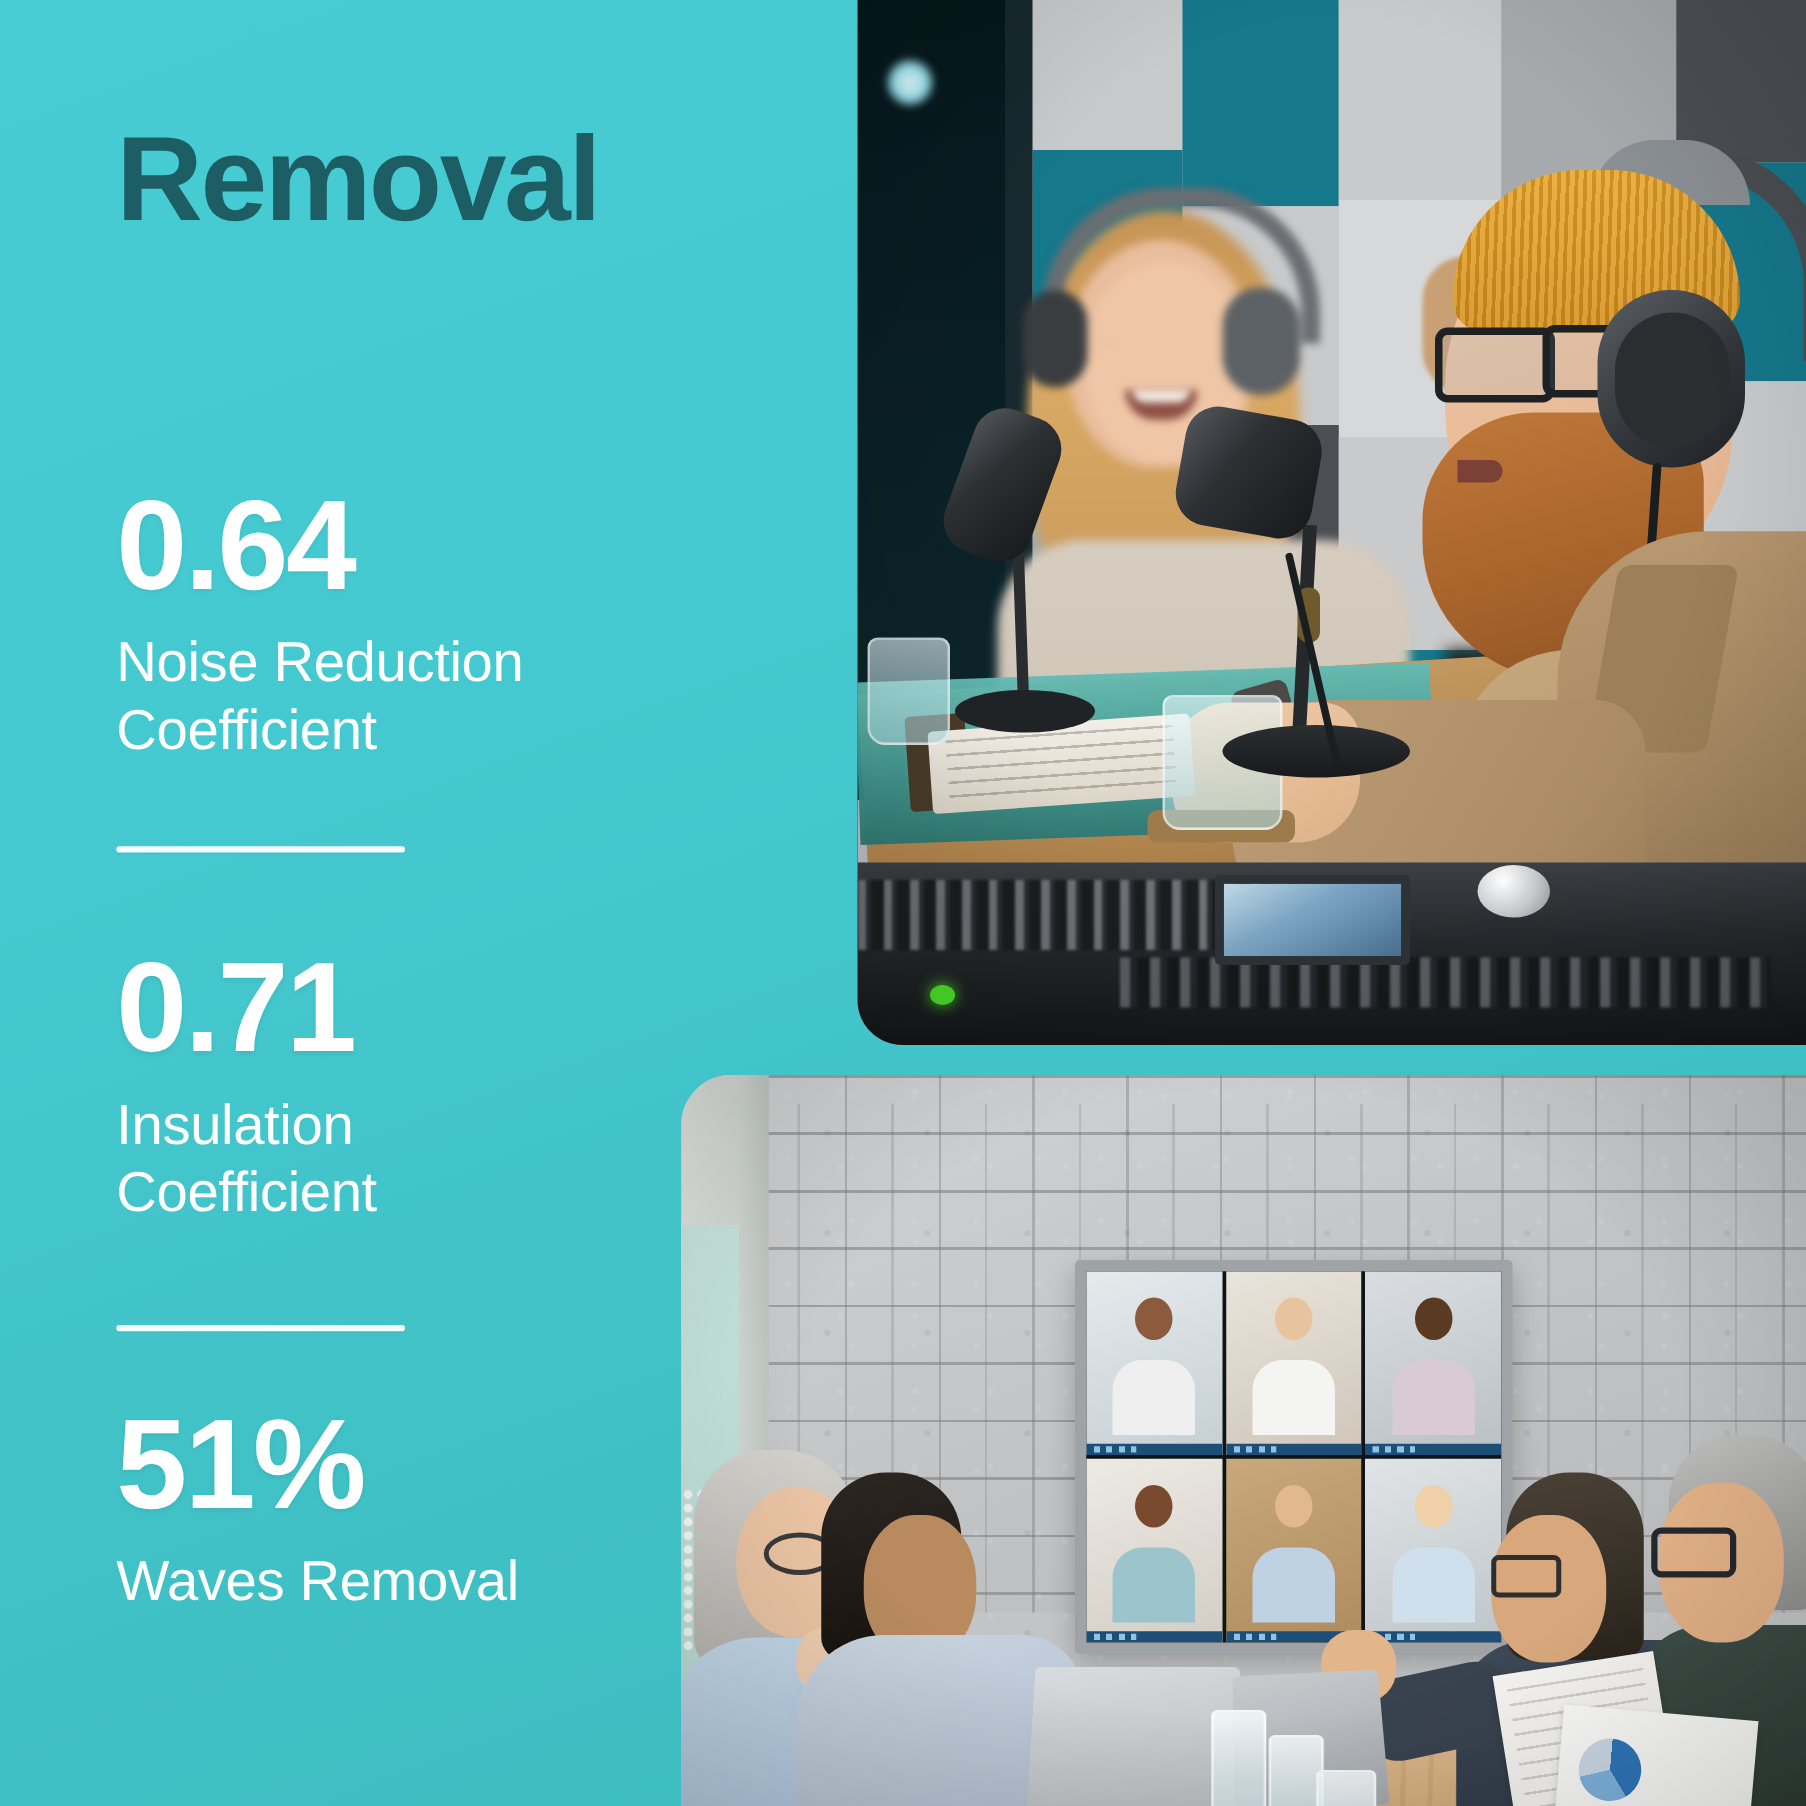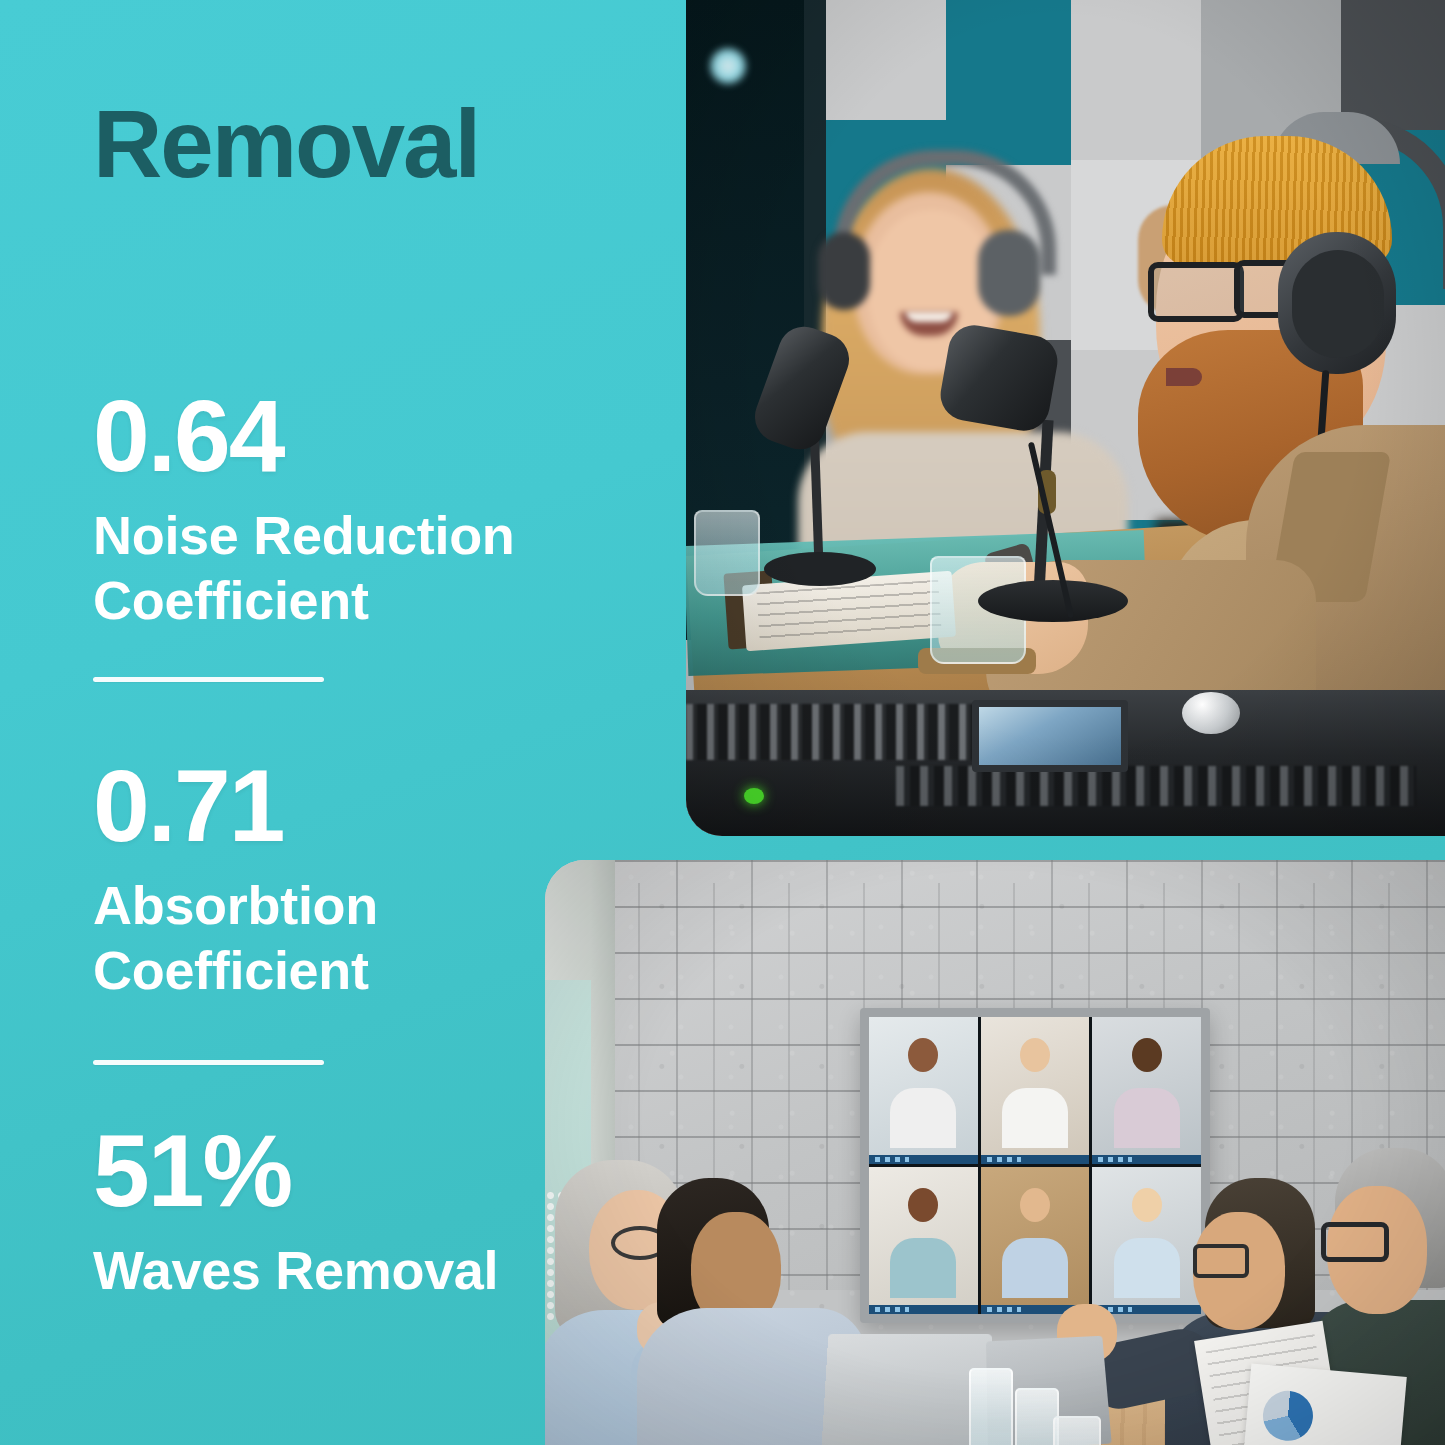--- a/index.html
+++ b/index.html
@@ -45,22 +45,22 @@
   .stat-value {
     color: #FFFFFF;
     font-size: 102px;
     font-weight: 700;
     line-height: 1.0;
     letter-spacing: -2px;
     text-shadow: 0 2px 4px rgba(0,0,0,0.07);
   }
   .stat-label {
     color: #FFFFFF;
-    font-size: 54px;
-    font-weight: 700;
+    font-size: 45px;
+    font-weight: 400;
     line-height: 1.20;
     margin-top: 16px;
     letter-spacing: -0.3px;
   }
 
   .divider {
     position: absolute;
     left: 93px;
     width: 231px;
     height: 5px;
@@ -765,21 +765,21 @@
         <div>Noise Reduction</div>
         <div>Coefficient</div>
       </div>
     </div>
 
     <div class="divider divider-1"></div>
 
     <div class="stat-block stat-2">
       <div class="stat-value">0.71</div>
       <div class="stat-label">
-        <div>Absorbtion</div>
+        <div>Insulation</div>
         <div>Coefficient</div>
       </div>
     </div>
 
     <div class="divider divider-2"></div>
 
     <div class="stat-block stat-3">
       <div class="stat-value">51%</div>
       <div class="stat-label">
         <div>Waves Removal</div>

